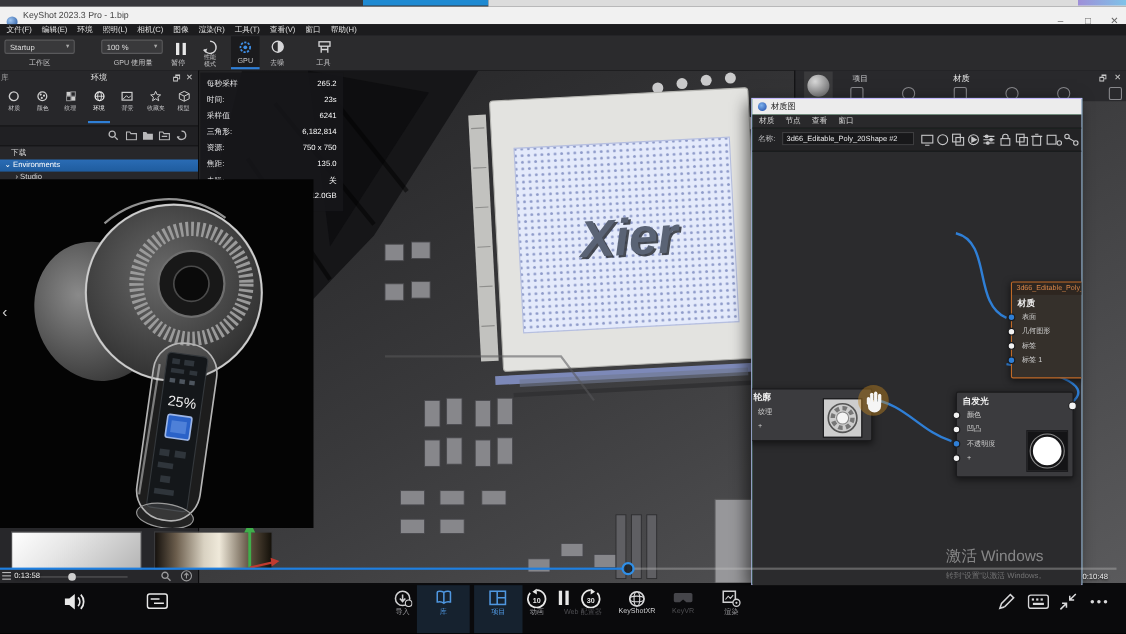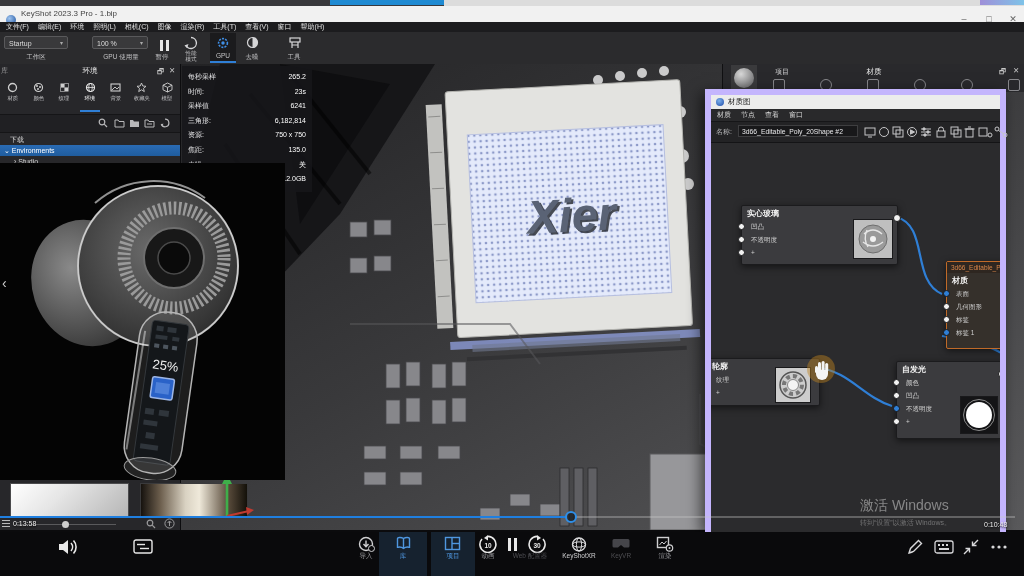--- a/index.html
+++ b/index.html
@@ -64,21 +64,21 @@
   #axes{left:203px;top:470px;z-index:6;}
   
   #rdock{left:722px;top:64px;width:302px;height:28px;background:#29292c;border-left:1px solid #101012;z-index:5;}
   #rdock-ball{left:8px;top:1px;width:26px;height:26px;background:#3a3a3c;position:absolute;}
   #rdock-ball i{display:block;margin:3px;width:20px;height:20px;border-radius:50%;
                 background:radial-gradient(circle at 35% 30%,#d8d8d8,#59595b);}
   #rdock-icons{left:50px;top:15px;position:absolute;display:flex;gap:35px;}
   #rdock-icons span{width:10px;height:10px;border:1px solid #88888c;display:block;border-radius:2px;}
   #rdock-icons span.rnd{border-radius:50%;}
   
-  #mgraph{left:705px;top:89px;width:301px;height:443px;background:#15803d;border:6px solid #c4b5fd;
+  #mgraph{left:683px;top:89px;width:301px;height:443px;background:#15803d;border:1px solid #c4b5fd;
           box-sizing:border-box;z-index:7;box-shadow:-4px 4px 14px rgba(0,0,0,.6);}
   #mg-title{height:14px;background:#ececec;position:relative;}
   #mg-title .t{position:absolute;left:17px;top:0;font-size:7.5px;line-height:14px;color:#222;}
   #mg-ico{position:absolute;left:5px;top:3px;width:8px;height:8px;border-radius:50%;
           background:radial-gradient(circle at 40% 35%,#7db1ec,#1d49a8);}
   #mg-menu{height:12px;background:#29292b;border-bottom:1px solid #161618;display:flex;gap:10px;
            padding-left:6px;align-items:center;}
   #mg-menu span{font-size:7px;color:#d8d8d8;}
   #mg-toolbar{height:20px;background:#232325;border-bottom:1px solid #141416;position:relative;}
   #mg-name-label{position:absolute;left:5px;top:0;font-size:7px;color:#b8b8ba;line-height:20px;}
@@ -556,33 +556,20 @@
           </g>
       </svg>
     </div>
     <div id="mg-canvas">
       <svg class="abs" style="left:0;top:0" width="301" height="396" viewBox="0 0 301 396">
         <path d="M185,74 C218,82 200,138 231,151" stroke="#2f7fd6" stroke-width="2.2" fill="none"></path>
         <path d="M107,225 C138,228 152,254 181,263" stroke="#2f7fd6" stroke-width="2.2" fill="none"></path>
         <path d="M290,228 C314,210 264,198 231,193" stroke="#2f7fd6" stroke-width="2.2" fill="none"></path>
       </svg>
 
-      <div class="node" style="left:30px;top:62px;width:155px;height:58px">
-        <div class="n-title">实心玻璃</div>
-        <div class="n-row"><span class="socket"></span><span>凹凸</span></div>
-        <div class="n-row"><span class="socket"></span><span>不透明度</span></div>
-        <div class="n-row"><span class="socket"></span><span>+</span></div>
-        <span class="socket-out"></span>
-        <svg class="n-thumb" style="right:4px;top:13px" width="38" height="38" viewBox="0 0 38 38">
-          <rect width="38" height="38" fill="#bfbfbf"></rect>
-            <circle cx="19" cy="19" r="14" fill="#9a9a9a" stroke="#6e6e6e"></circle>
-          <path d="M10 14 Q19 6 28 14 M9 22 Q19 30 29 22 M13 10 Q9 19 14 27" stroke="#e6e6e6" fill="none" stroke-width="1.4"></path>
-          <circle cx="19" cy="19" r="3" fill="#f2f2f2"></circle>
-          </svg>
-      </div>
 
       <div class="node" id="node-material" style="left:235px;top:118px;width:88px;height:86px">
         <div class="n-head">3d66_Editable_Poly_20Shape #2</div>
         <div class="n-title">材质</div>
         <div class="n-row"><span class="socket blue"></span><span>表面</span></div>
         <div class="n-row"><span class="socket"></span><span>几何图形</span></div>
         <div class="n-row"><span class="socket"></span><span>标签</span></div>
         <div class="n-row"><span class="socket blue"></span><span>标签 1</span></div>
       </div>
 

